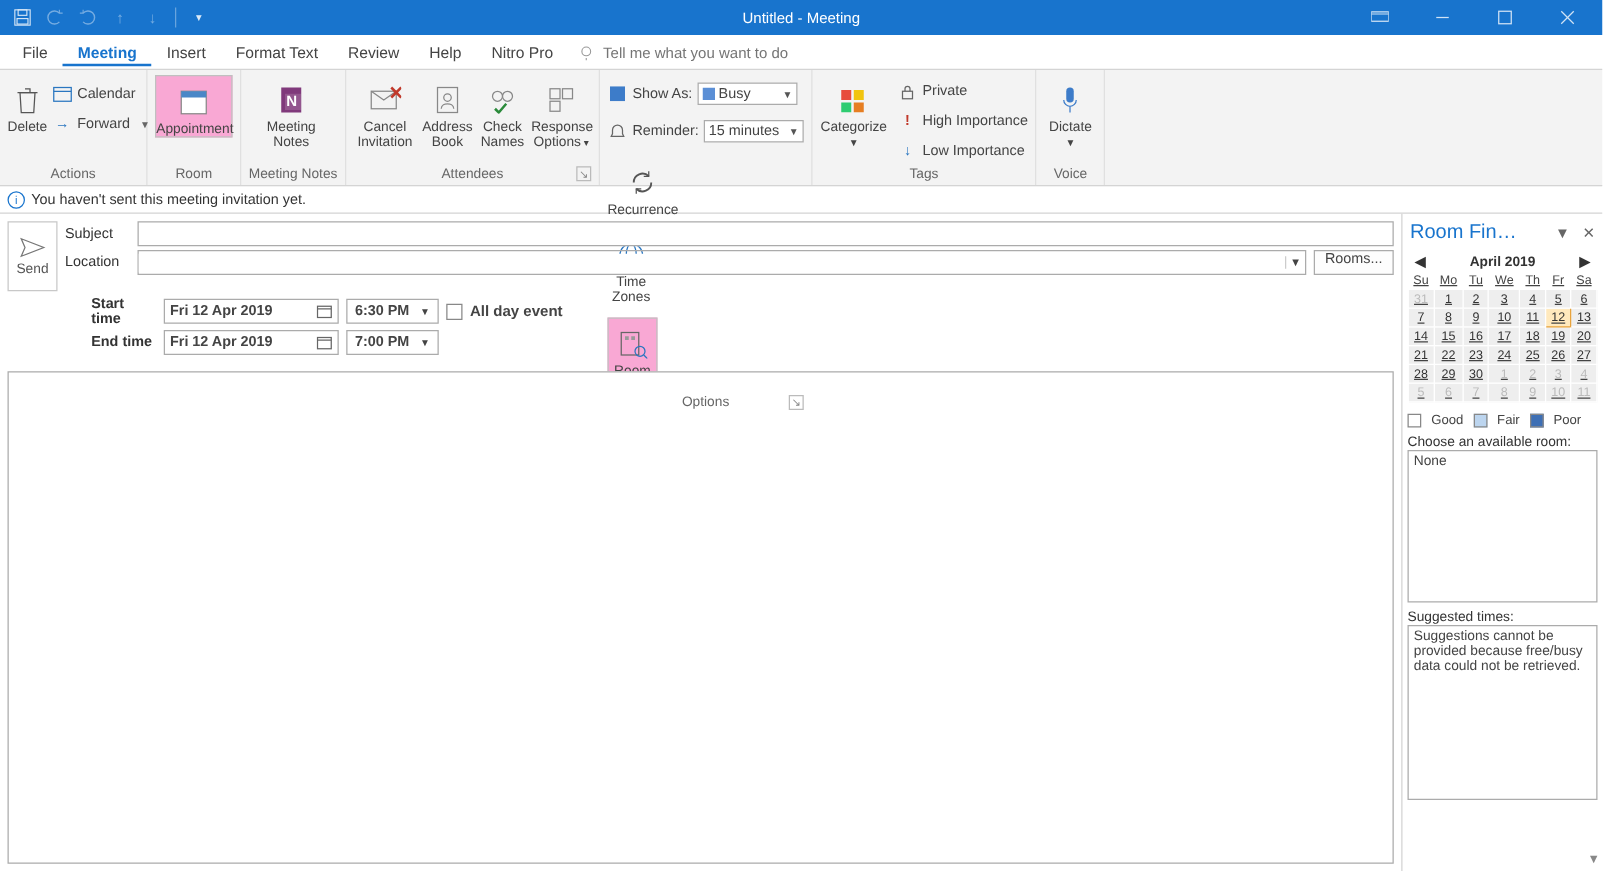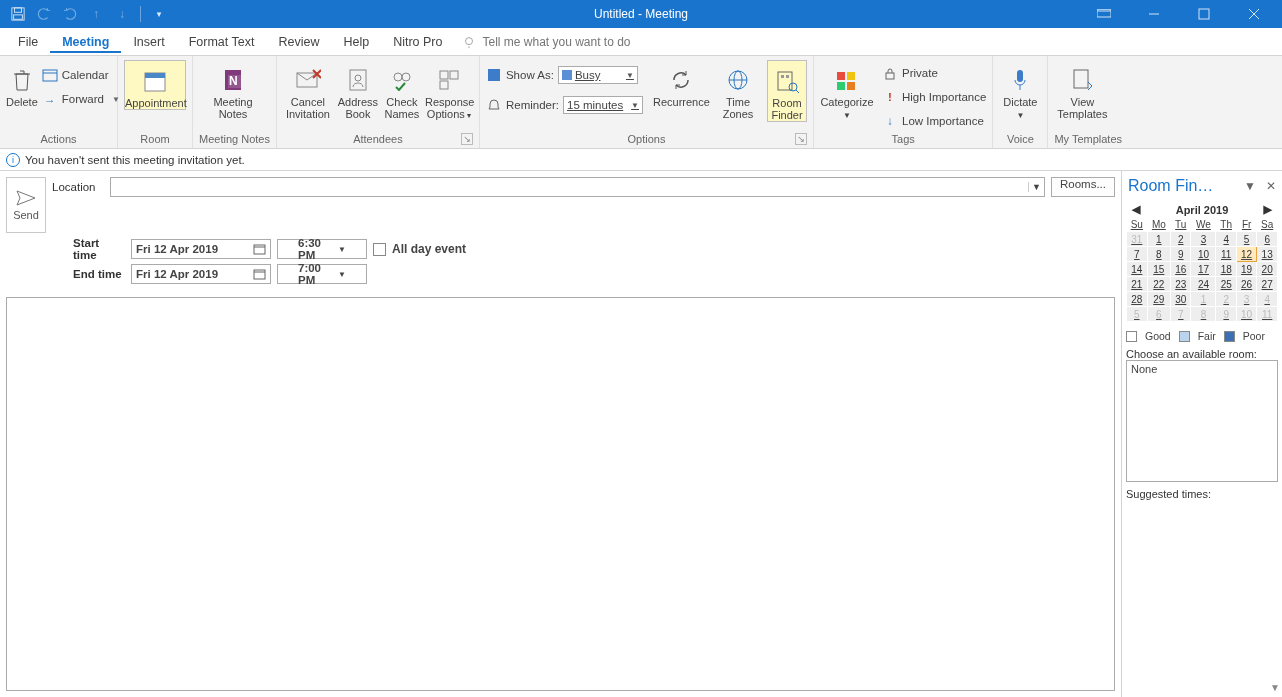--- a/index.html
+++ b/index.html
@@ -21,24 +21,24 @@
 .menubar .lightbulb input{border:none;outline:none;width:200px;font-size:12px;color:#888;}
 
 
 .ribbon { height: 93px; background:#f3f3f3; border-bottom:1px solid #d4d4d4; display:flex; }
 .group { border-right:1px solid #e0e0e0; display:flex; flex-direction:column; justify-content:space-between; padding:4px 6px 1px 6px;}
 .group .row { display:flex; gap:4px; align-items:flex-start;}
 .group .label { text-align:center; font-size:11px; color:#666; padding-bottom:2px; position:relative;}
 .group .label .launcher { position:absolute; right:0; bottom:2px; width:12px;height:12px; font-size:9px; color:#888; border:1px solid #bbb; line-height:10px;}
 .bigbtn { width:62px; text-align:center; font-size:11px; color:#444; padding-top:4px; cursor:pointer;}
 .bigbtn .bic { height:32px; display:flex; align-items:center; justify-content:center; font-size:22px;}
-.bigbtn.sel { background:#fef9c3; border:1px solid #c0c0c0;}
+.bigbtn.sel { background:#f9a8d4; border:1px solid #c0c0c0;}
 .smrow { display:flex; align-items:center; gap:4px; font-size:11.5px; color:#444; height:22px; cursor:pointer;}
 .smico { width:16px; display:flex; justify-content:center;}
-.combo { height:18px; border:1px solid #ababab; background:#fff; display:flex; align-items:center; padding:0 3px; font-size:11.5px; justify-content:space-between;text-decoration:underline;}
+.combo { height:18px; border:1px solid #ababab; background:#fff; display:flex; align-items:center; padding:0 3px; font-size:11.5px; justify-content:space-between;}
 .combo .arr { font-size:8px; color:#555; margin-left:4px;}
 .stack { display:flex; flex-direction:column; gap:2px;}
 
 
 .infobar { height:22px; border-bottom:1px solid #d4d4d4; display:flex; align-items:center; font-size:11.5px; color:#333; padding-left:6px; gap:5px;}
 .infobar .i { width:14px;height:14px;border:1px solid #1874CD;border-radius:50%;color:#1874CD;font-size:9px;display:flex;align-items:center;justify-content:center;}
 
 
 .body { display:flex; height: calc(697px - 28px - 28px - 93px - 22px); }
 .compose { flex:1; border-right:1px solid #d4d4d4; display:flex; flex-direction:column; }
@@ -47,21 +47,21 @@
 
 .chead { padding:6px 6px 4px 6px; }
 .sendcol { float:left; width:40px; text-align:center; border:1px solid #c8c8c8; height:56px; display:flex; flex-direction:column; align-items:center; justify-content:center; gap:2px; font-size:11px; color:#555; cursor:pointer;}
 .fields { margin-left:46px; }
 .frow { display:flex; align-items:center; gap:6px; margin-bottom:3px;}
 .flabel { width:52px; font-size:11.5px; color:#333; text-align:left;}
 .btnlabel { width:52px; border:1px solid #c0c0c0; background:#fdfdfd; height:20px; display:flex;align-items:center;justify-content:center; font-size:11px; cursor:pointer;}
 .finput { flex:1; height:20px; border:1px solid #ababab; padding:0 4px; font-size:11.5px;}
 .roomsbtn { height:20px; border:1px solid #ababab; padding:0 8px; font-size:11.5px; background:#fdfdfd; cursor:pointer;}
 .datebox { width:140px; height:20px; border:1px solid #ababab; display:flex; align-items:center; justify-content:space-between; padding:0 4px; font-size:11.5px;}
-.timebox { width:90px; height:20px; border:1px solid #ababab; display:flex; align-items:center; justify-content:space-between; padding:0 20px; font-size:11.5px;}
+.timebox { width:74px; height:20px; border:1px solid #ababab; display:flex; align-items:center; justify-content:space-between; padding:0 6px; font-size:11.5px;}
 .chk { width:13px;height:13px;border:1px solid #888;}
 
 .editor { flex:1; border:1px solid #ababab; margin:6px; background:#fff;}
 
 
 .pane .phead { display:flex; align-items:center; justify-content:space-between; color:#1874CD; font-size:16px; padding:2px 2px 6px 2px;}
 .cal { font-size:10.5px; }
 .cal .calnav { display:flex; justify-content:space-between; align-items:center; padding:2px 6px; font-size:11px; font-weight:600; color:#333;}
 .cal table { border-collapse:collapse; width:100%;text-decoration:underline;}
 .cal th { font-weight:400; font-size:10px; color:#444; padding:1px 0;}
@@ -263,21 +263,21 @@
             </svg>
           </div>
         <div><span style="white-space:pre-line;">Response
 Options</span><span style="font-size:8px;"> ▾</span></div>
       </div>
     </div>
     <div class="label"><span>Attendees</span><span class="launcher">↘</span></div>
   </div>
 
   <div class="group">
-    <div class="row" style="gap:10px;">
+    <div class="row" style="gap:10px;flex-direction:column;">
       <div class="stack" style="margin-top:4px;gap:8px;">
         <div class="smrow">
           <span class="smico">
               <svg width="12" height="12">
                 <rect width="12" height="12" fill="#3d7cc9"></rect>
               </svg>
             </span>
           <span>Show As:</span>
           <div class="combo" style="width:80px;">
               <span style="display:flex;align-items:center;gap:3px;">
@@ -384,53 +384,42 @@
               <rect x="5" y="2" width="6" height="12" rx="3" fill="#3d7cc9"></rect>
               <path d="M3 12a5 5 0 0010 0M8 17v5" stroke="#3d7cc9" fill="none"></path>
             </svg>
           </div>
         <div><span>Dictate</span><br><span style="font-size:8px;">▼</span></div>
       </div>
     </div>
     <div class="label">Voice</div>
   </div>
 
-  <div class="group" style="border-right:none;">
-    <div class="row">
-      <div class="bigbtn" style="width:56px;">
-        <div class="bic">
-            <svg width="24" height="24">
-              <rect x="4" y="2" width="14" height="18" fill="none" stroke="#666"></rect>
-              <path d="M18 14l4 4-4 4" fill="none" stroke="#2a76c0"></path>
-            </svg>
-          </div>
-        <div style="white-space:pre-line;">View
-Templates</div>
-      </div>
-    </div>
-    <div class="label">My Templates</div>
-  </div>
 
 </div>
 
 <div class="infobar">
   <span class="i">i</span>
   <span>You haven't sent this meeting invitation yet.</span>
 </div>
 
 <div class="body">
   <div class="compose">
     <div class="chead">
       <div class="sendcol">
         <svg width="22" height="18">
             <path d="M2 2l18 7L2 16l3-7z" fill="none" stroke="#777"></path>
           </svg>
         <span style="">Send</span>
       </div>
       <div class="fields">
+        <div class="frow">
+          <div class="flabel">Subject</div>
+          <input class="finput" value="" style="">
+        </div>
         <div class="frow">
           <div class="flabel">Location</div>
           <div class="finput" style="display:flex;align-items:center;justify-content:flex-end;padding:0;">
               <input style="flex: 1 1 0%; border: none; outline: none; padding: 0px 4px;" value="">
               <span style="width:16px;text-align:center;font-size:9px;border-left:1px solid #ccc;">▼</span>
             </div>
           <div class="roomsbtn">Rooms...</div>
         </div>
         <div style="clear:both;height:4px;"></div>
       </div>
@@ -563,15 +552,16 @@
       <span class="sw" style="background:#fff;"></span>
         <span>Good</span>
       <span class="sw" style="background:#bcd5ef;"></span>
         <span>Fair</span>
       <span class="sw" style="background:#3d6fb5;"></span>
         <span>Poor</span>
     </div>
     <div class="plabel">Choose an available room:</div>
     <div class="pbox" style="height:122px;"><span>None</span></div>
     <div class="plabel">Suggested times:</div>
+    <div class="pbox" style="height:140px;"><span>Suggestions cannot be provided because free/busy data could not be retrieved.</span></div>
     <span class="panearrow">▼</span>
   </div>
 </div>
 
 </body></html>

